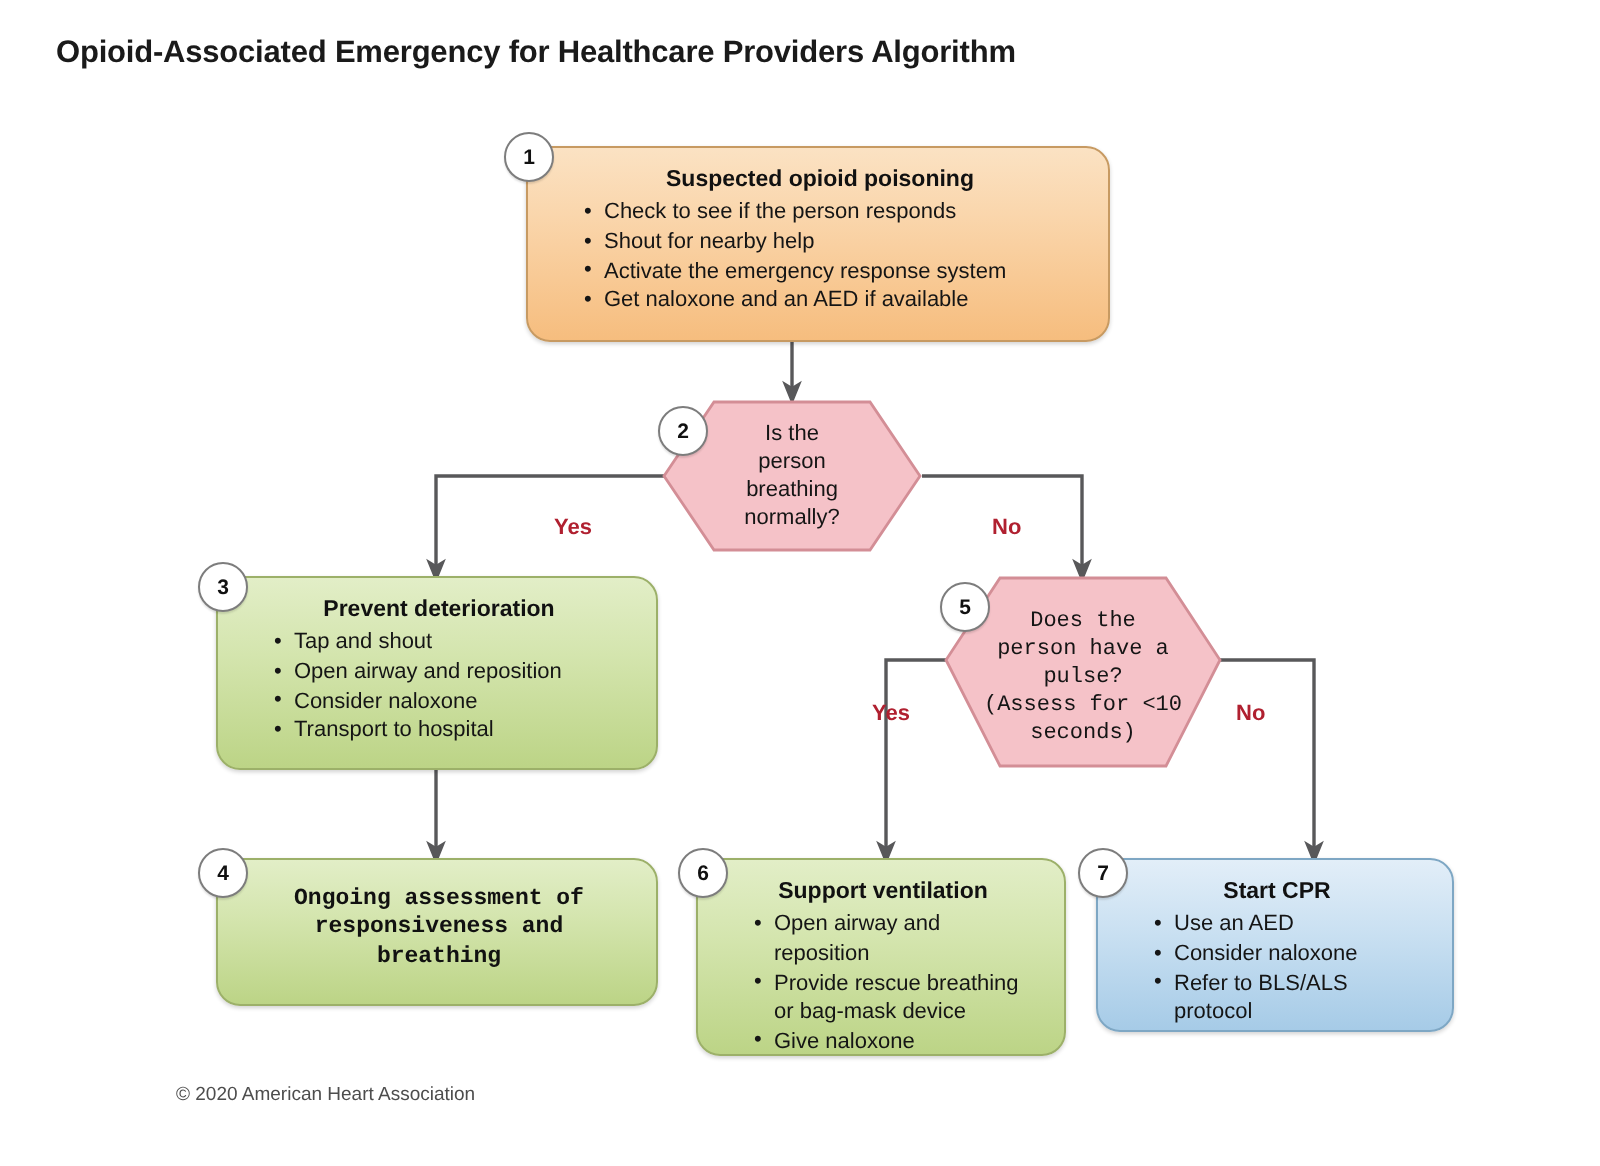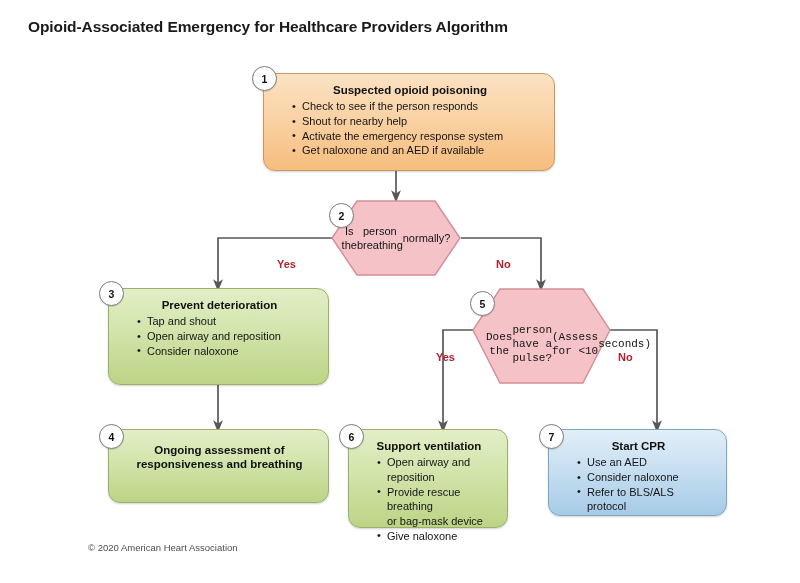--- a/index.html
+++ b/index.html
@@ -116,20 +116,21 @@
   .hex .hexshape {
     position: absolute;
     inset: 0;
     width: 100%;
     height: 100%;
   }
   .hex .hextext {
     position: absolute;
     inset: 0;
     display: flex;
+    flex-direction: column;
     align-items: center;
     justify-content: center;
     font-size: 11px;
     color: #151515;
     line-height: 1.28;
     text-align: center;
     padding: 0 26px;
     box-sizing: border-box;
   }
 
@@ -215,46 +216,47 @@
   <div class="badge" style="left:329px; top:203px;">2</div>
   <div class="branch" style="left:277px; top:218px;">Yes</div>
   <div class="branch" style="left:496px; top:218px;">No</div>
 
   <div class="node green" style="left:108px; top:288px; width:221px; height:97px;">
     <div class="hd">Prevent deterioration</div>
     <ul>
       <li>Tap and shout</li>
       <li>Open airway and reposition</li>
       <li>Consider naloxone</li>
+      <li>Transport to hospital</li>
     </ul>
   </div>
   <div class="badge" style="left:99px; top:281px;">3</div>
 
   <div class="hex" style="left:472px; top:288px; width:139px; height:96px;font-family:Liberation Mono, monospace;">
     <svg class="hexshape" viewBox="0 0 139 96" preserveAspectRatio="none">
       <polygon points="28,1 111,1 138,42 111,95 28,95 1,42" fill="#f5c2c8" stroke="#d38e96" stroke-width="1.4"></polygon>
     </svg>
     <div class="hextext" style="padding:0 14px; justify-content:flex-start; padding-top:16px;">
       <span>Does the</span>
       <span>person have a pulse?</span>
       <span>(Assess for &lt;10</span>
       <span>seconds)</span>
     </div>
   </div>
   <div class="badge" style="left:470px; top:291px;">5</div>
   <div class="branch" style="left:436px; top:311px;">Yes</div>
   <div class="branch" style="left:618px; top:311px;">No</div>
 
-  <div class="node green" style="left:108px; top:429px; width:221px; height:74px; padding-top:13px;">
+  <div class="node green" style="left:108px; top:429px; width:221px; height:74px; padding-top:13px;font-family:Liberation Mono, monospace;">
     <div class="hd" style="margin-bottom:0;">Ongoing assessment of</div>
     <div class="hd" style="margin-bottom:1px;">responsiveness and breathing</div>
   </div>
   <div class="badge" style="left:99px; top:424px;">4</div>
 
-  <div class="node green" style="left:348px; top:429px; width:160px; height:99px;">
+  <div class="node green" style="left:348px; top:429px; width:185px; height:99px;">
     <div class="hd">Support ventilation</div>
     <ul>
       <li>Open airway and reposition</li>
       <li>Provide rescue breathing</li>
       <li style="padding-left: 10px; list-style: none;" class="cont">or bag-mask device</li>
       <li>Give naloxone</li>
     </ul>
   </div>
   <div class="badge" style="left:339px; top:424px;">6</div>
 

